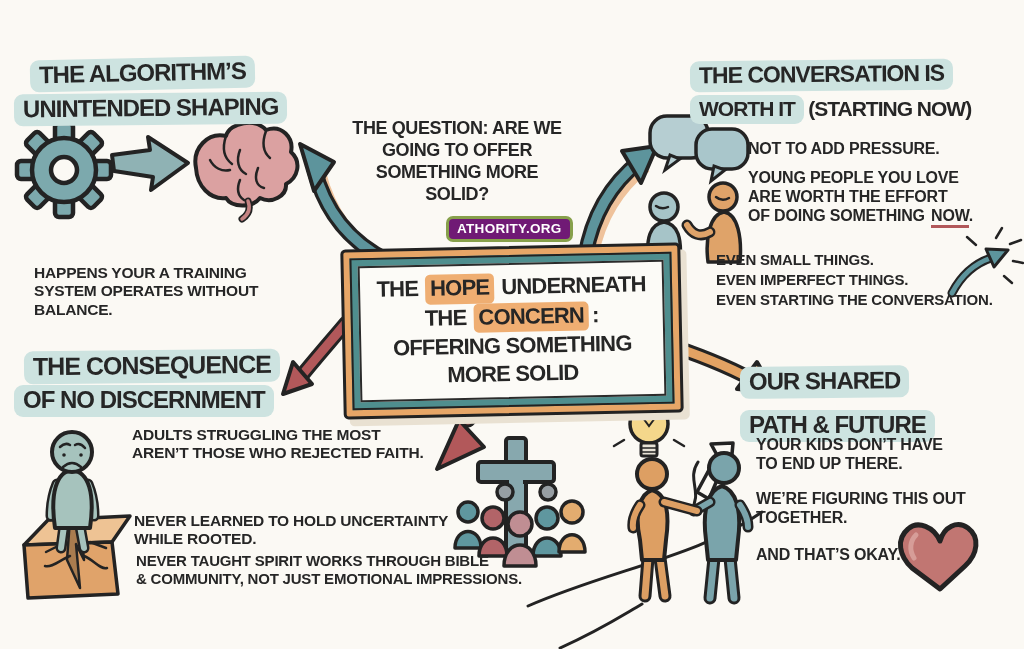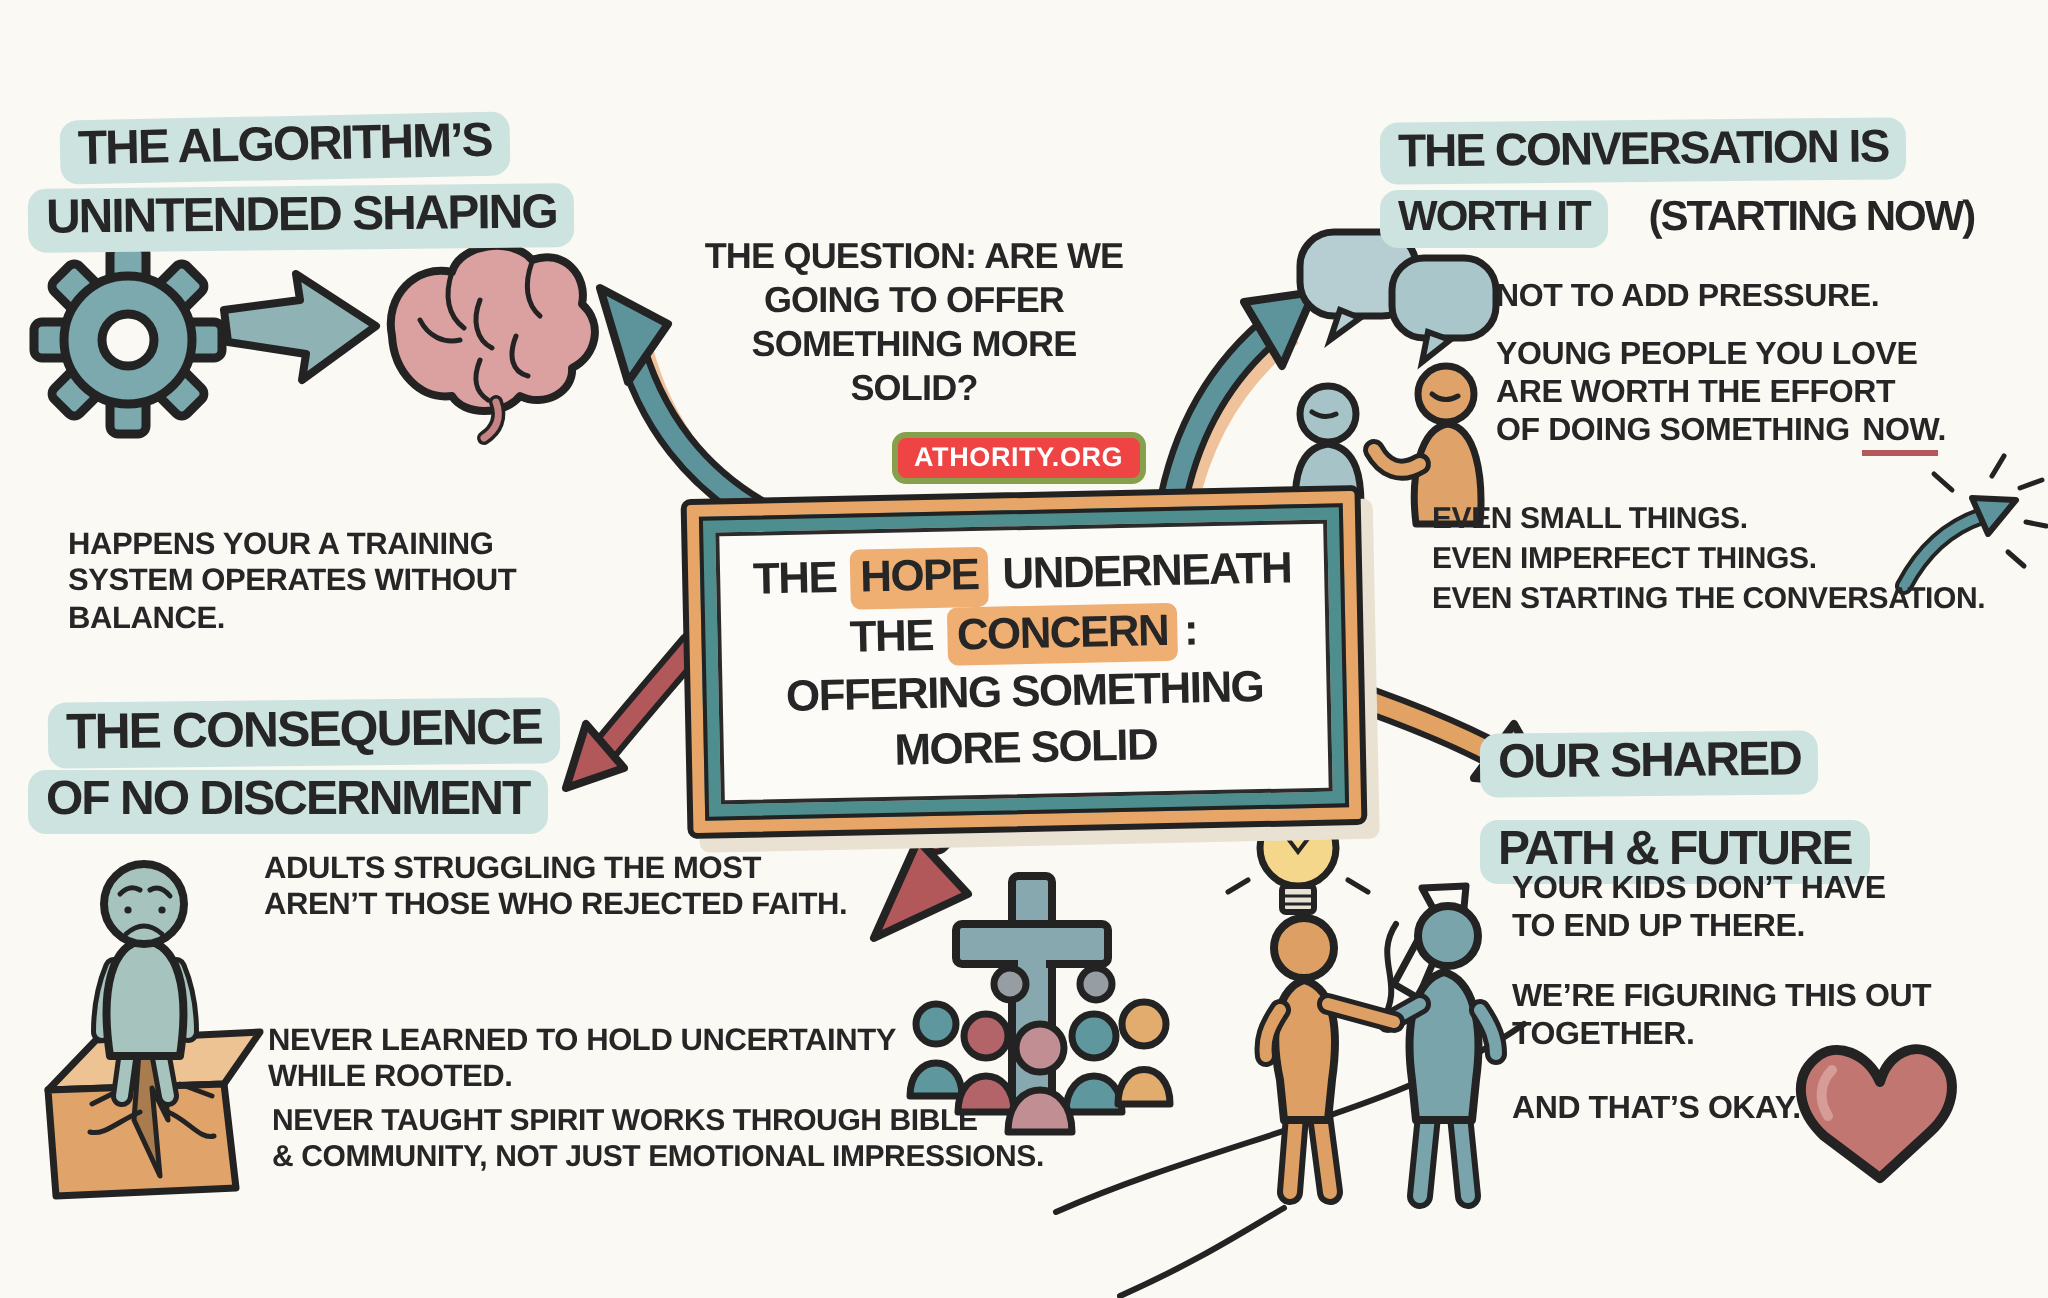--- a/index.html
+++ b/index.html
@@ -12,21 +12,21 @@
   .art{position:absolute;left:0;top:0;z-index:1;pointer-events:none;}
   .abs{position:absolute;z-index:2;}
   .h1{font-size:24px;letter-spacing:-1px;line-height:1;white-space:nowrap;}
   .hl{display:inline-block;background:#cde3e0;padding:3px 9px 5px;border-radius:9px;}
   .hl-orange{display:inline-block;background:#efae72;padding:0 5px 2px;border-radius:5px;}
   .t{font-size:15.5px;line-height:1.18;white-space:pre-line;letter-spacing:-0.2px;}
   .rot-1{transform:rotate(-1.2deg);}
   .rot-05{transform:rotate(-0.6deg);}
   .question{width:210px;text-align:center;font-size:18px;line-height:1.22;letter-spacing:-0.4px;}
   .badge{
-    background:#ef4444;border:3px solid #87a04b;border-radius:7px;
+    background:#701a75;border:3px solid #87a04b;border-radius:7px;
     color:#ffffff;font-size:13.5px;letter-spacing:0.3px;padding:2px 8px 3px;z-index:4;
   }
   .center-box{
     left:342px;top:246px;width:322px;z-index:3;
     background:#e7a667;border:3px solid #222;border-radius:5px;padding:6px;
     transform:rotate(-1.2deg);box-shadow:6px 7px 0 #e9e1d2;
   }
   .center-box-mid{background:#4f8e8e;border:2.5px solid #222;padding:6px;}
   .center-box-inner{background:#fcfbf7;border:2px solid #2b2b2b;padding:8px 4px 10px;}
   .cb-line{display:flex;justify-content:center;gap:7px;font-size:22px;letter-spacing:-0.8px;line-height:1.25;}
@@ -263,21 +263,21 @@
         </div>
       </div>
     </div>
   </div>
 
   <div class="abs rot-05" style="left:690px;top:60px;">
     <span class="hl h1" style="font-size:23px;">THE CONVERSATION IS</span>
   </div>
   <div class="abs" style="left:690px;top:95px;white-space:nowrap;">
     <span class="hl h1" style="font-size:21px;">WORTH IT</span>
-    <span class="h1" style="font-size:21px;margin-left:16px;">(STARTING NOW)</span>
+    <span class="h1" style="font-size:21px;margin-left:0;">(STARTING NOW)</span>
   </div>
   <div class="abs" style="left:748px;top:168px;font-size:16px;line-height:1.2;letter-spacing:-0.2px;">
     <div>YOUNG PEOPLE YOU LOVE</div>
     <div>ARE WORTH THE EFFORT</div>
     <div>
       <span>OF DOING SOMETHING</span>
       <span class="now-underline" style="margin-left:2px;">NOW</span><span>.</span>
     </div>
   </div>
   <div class="abs t" style="left:748px;top:140px;font-size:16px;">NOT TO ADD PRESSURE.</div>

